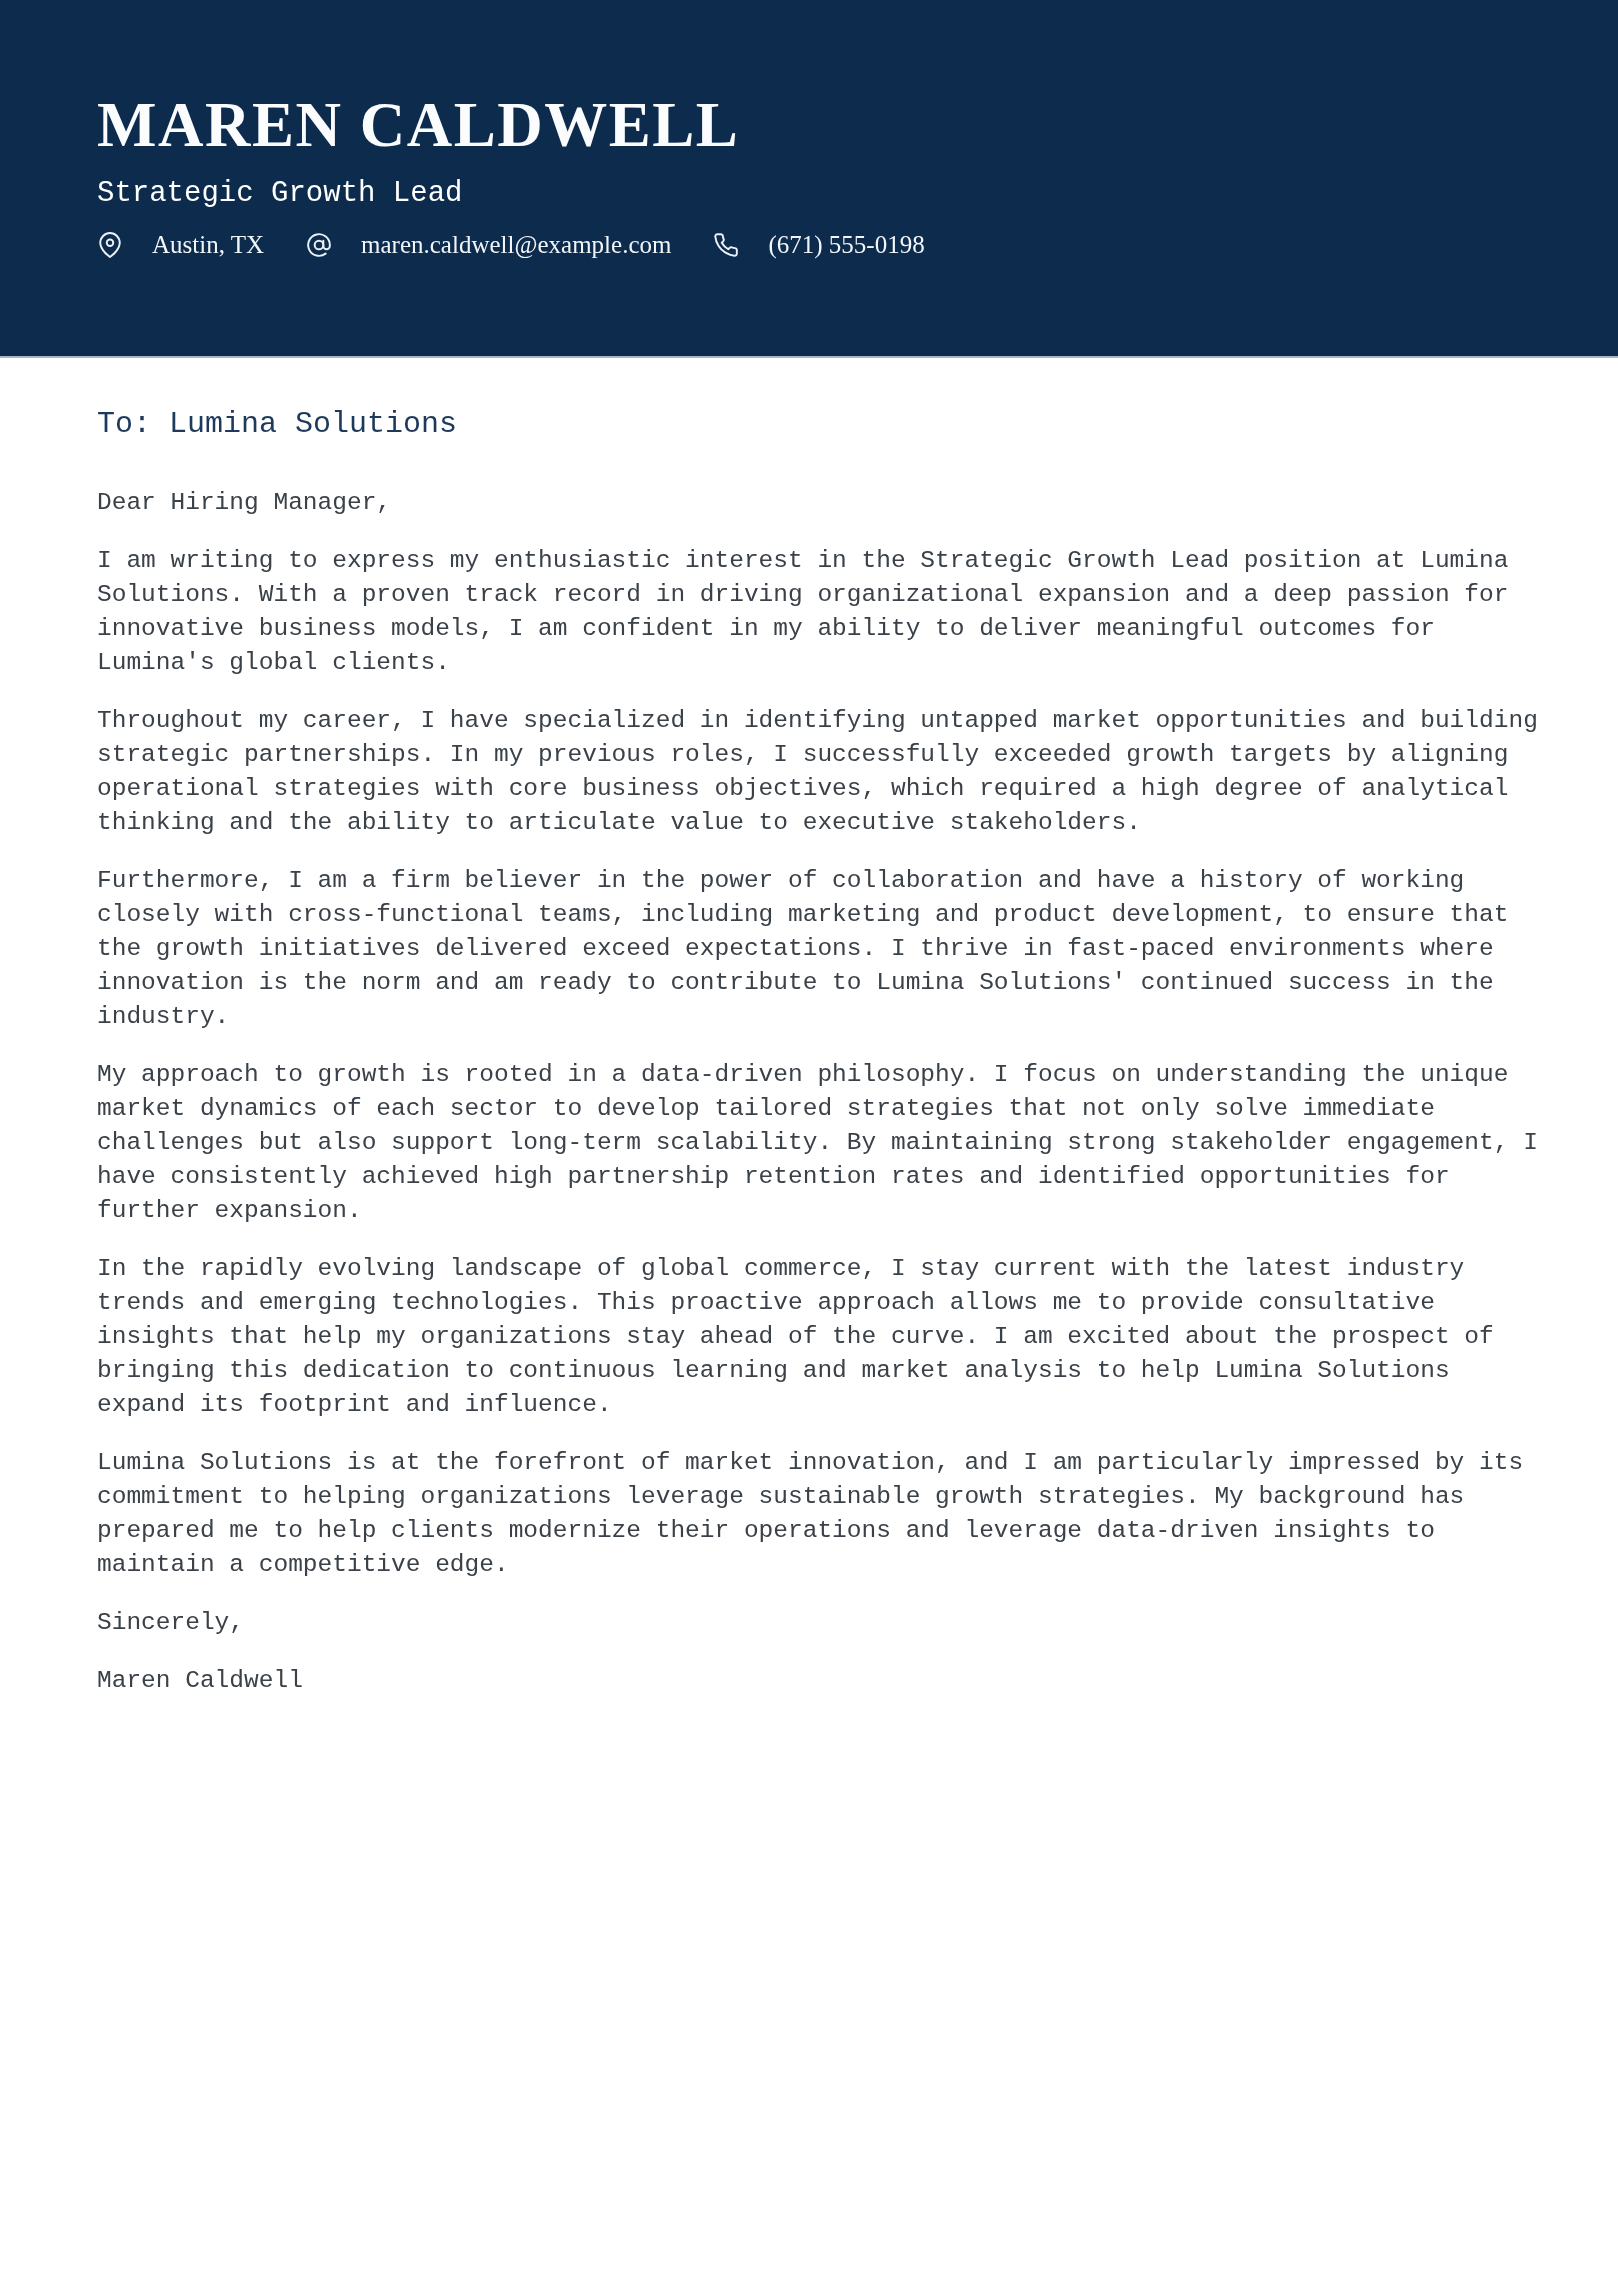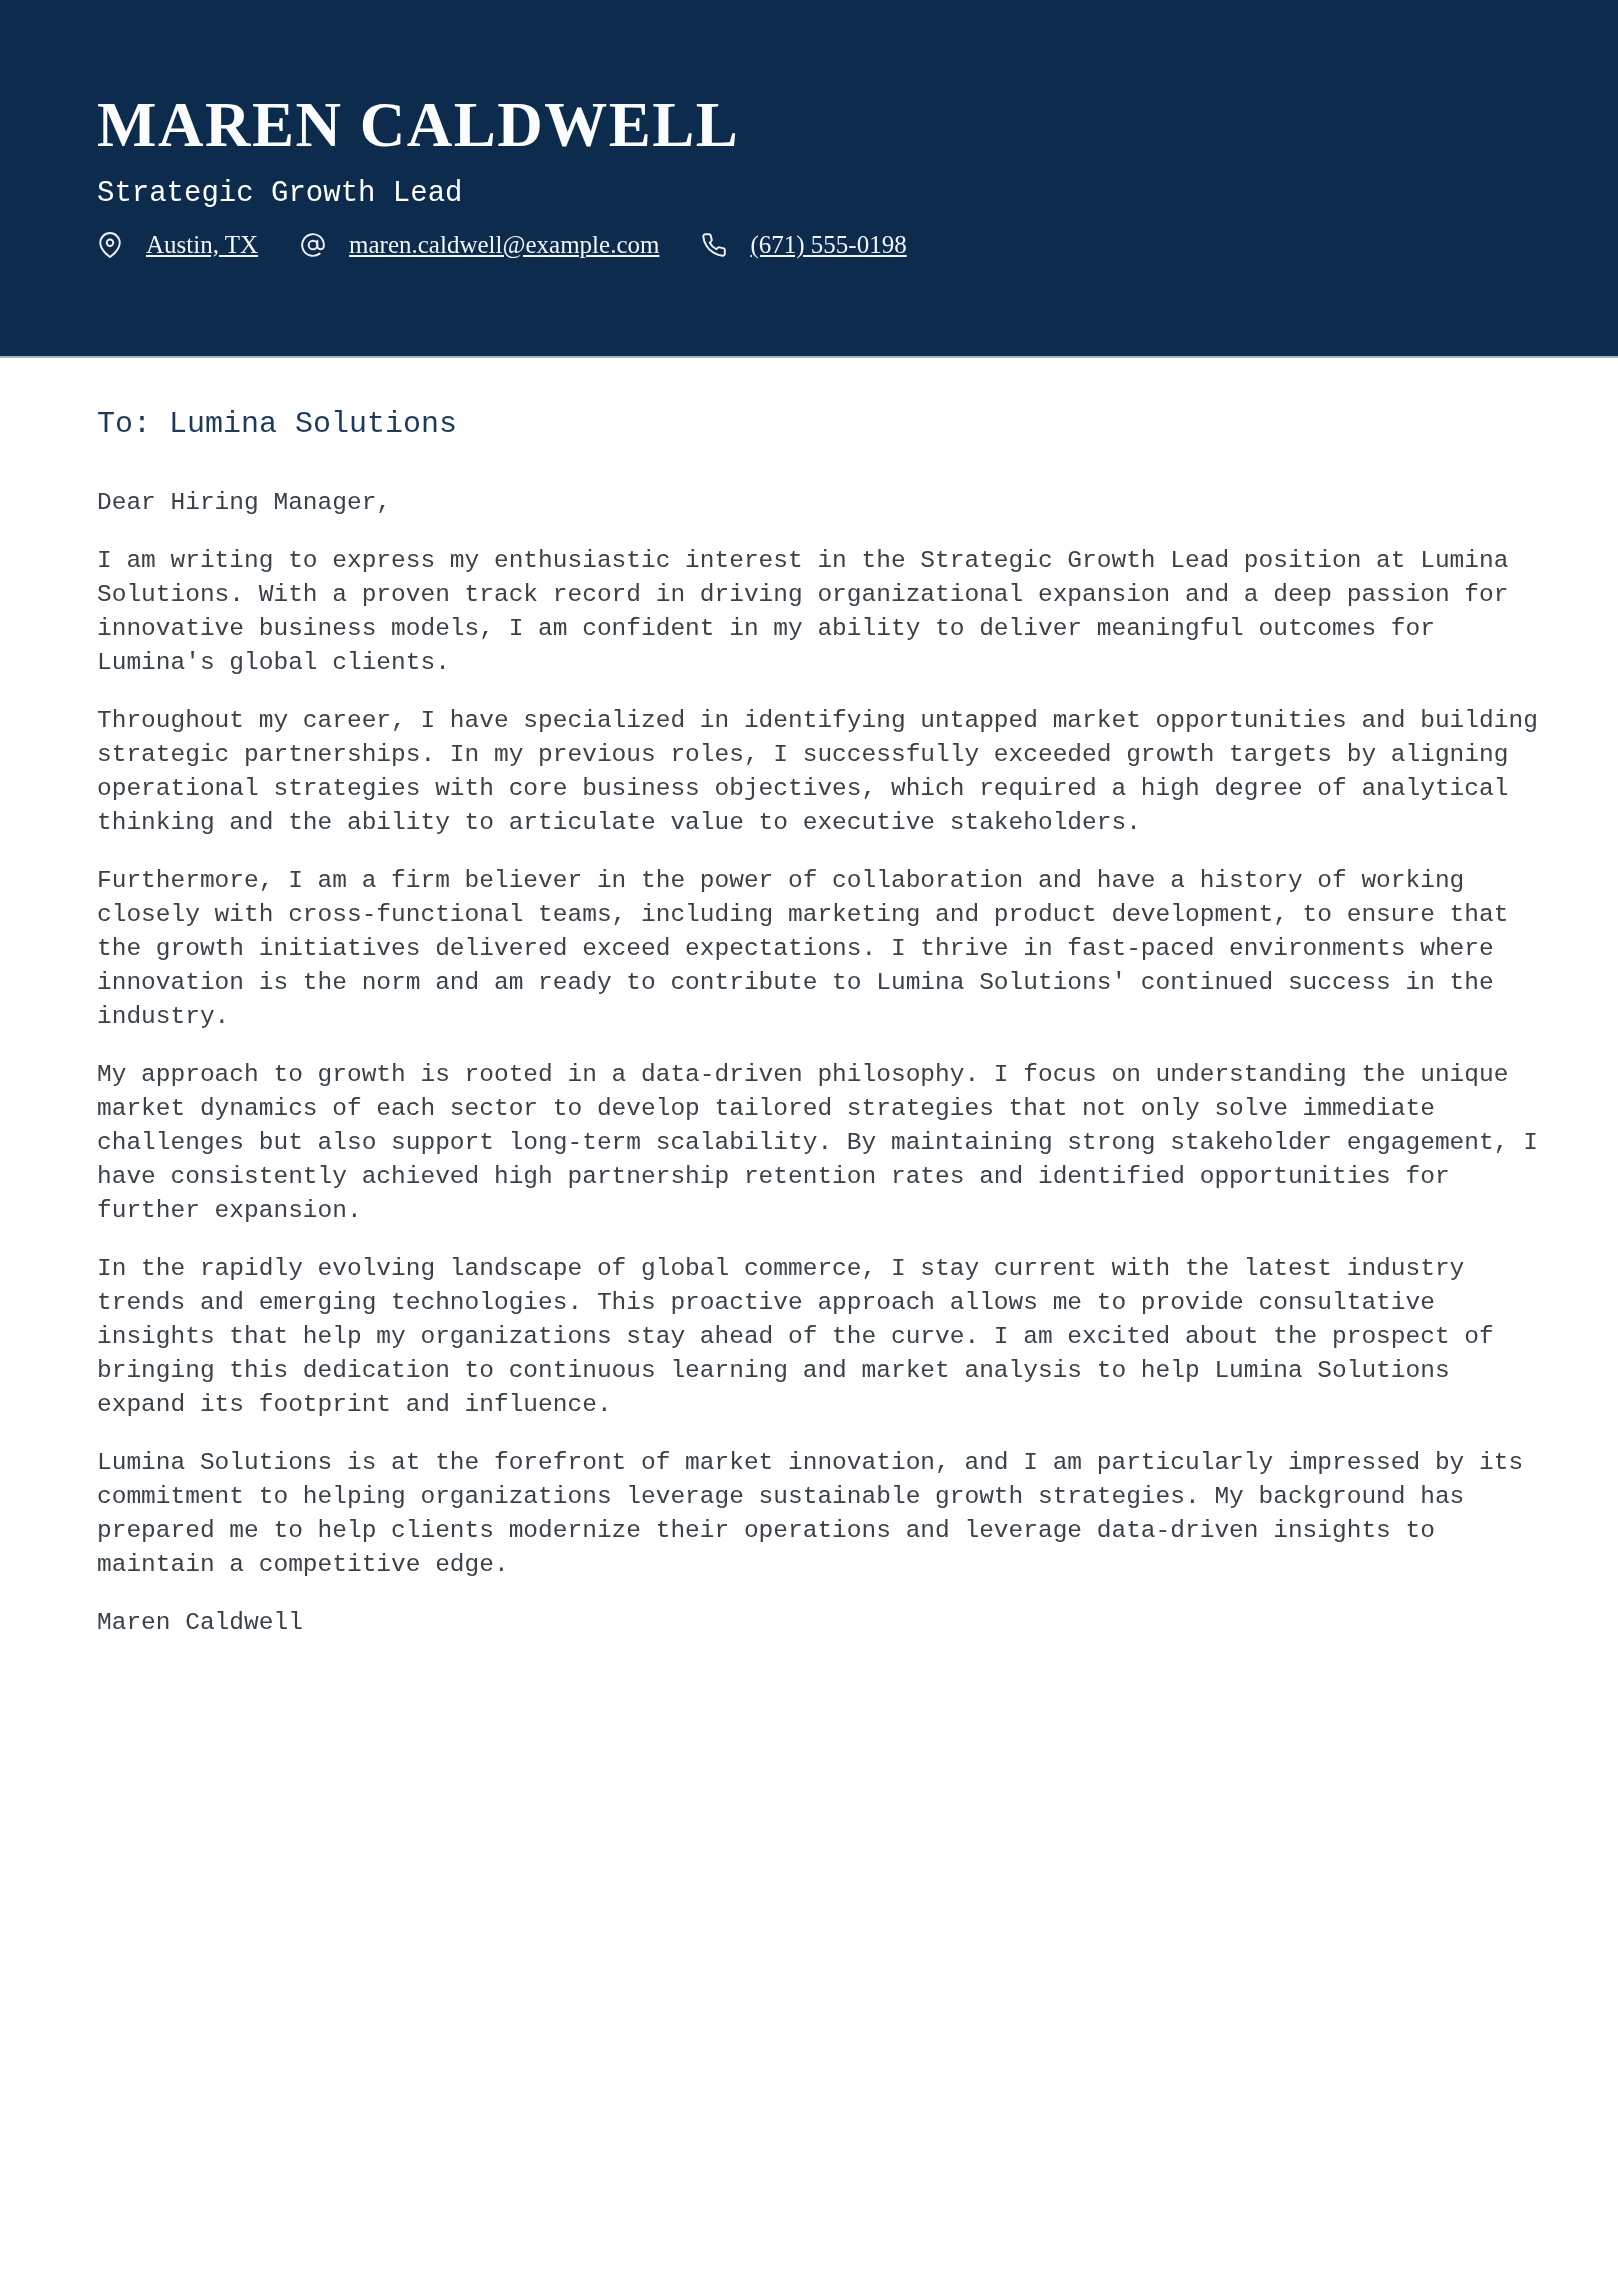--- a/index.html
+++ b/index.html
@@ -43,22 +43,21 @@
     margin-top: 21px;
     display: flex;
     align-items: center;
     gap: 42px;
     font-size: 25px;
     color: #f3f6f9;
   }
   .contact-item {
     display: flex;
     align-items: center;
-    gap: 23px;
-    text-decoration: underline;
+    gap: 29px;
   }
   .contact-icon {
     display: inline-flex;
     width: 26px;
     height: 26px;
   }
   .contact-icon svg {
     width: 26px;
     height: 26px;
     display: block;
@@ -131,18 +130,19 @@
 
     <p>Dear Hiring Manager,</p>
 
     <p>I am writing to express my enthusiastic interest in the Strategic Growth Lead position at Lumina Solutions. With a proven track record in driving organizational expansion and a deep passion for innovative business models, I am confident in my ability to deliver meaningful outcomes for Lumina's global clients.</p>
     <p>Throughout my career, I have specialized in identifying untapped market opportunities and building strategic partnerships. In my previous roles, I successfully exceeded growth targets by aligning operational strategies with core business objectives, which required a high degree of analytical thinking and the ability to articulate value to executive stakeholders.</p>
     <p>Furthermore, I am a firm believer in the power of collaboration and have a history of working closely with cross-functional teams, including marketing and product development, to ensure that the growth initiatives delivered exceed expectations. I thrive in fast-paced environments where innovation is the norm and am ready to contribute to Lumina Solutions' continued success in the industry.</p>
     <p>My approach to growth is rooted in a data-driven philosophy. I focus on understanding the unique market dynamics of each sector to develop tailored strategies that not only solve immediate challenges but also support long-term scalability. By maintaining strong stakeholder engagement, I have consistently achieved high partnership retention rates and identified opportunities for further expansion.</p>
     <p>In the rapidly evolving landscape of global commerce, I stay current with the latest industry trends and emerging technologies. This proactive approach allows me to provide consultative insights that help my organizations stay ahead of the curve. I am excited about the prospect of bringing this dedication to continuous learning and market analysis to help Lumina Solutions expand its footprint and influence.</p>
     <p>Lumina Solutions is at the forefront of market innovation, and I am particularly impressed by its commitment to helping organizations leverage sustainable growth strategies. My background has prepared me to help clients modernize their operations and leverage data-driven insights to maintain a competitive edge.</p>
 
+    <p>Sincerely,</p>
 
     <p>Maren Caldwell</p>
 
   </main>
 
 </div>
 
 </body></html>

